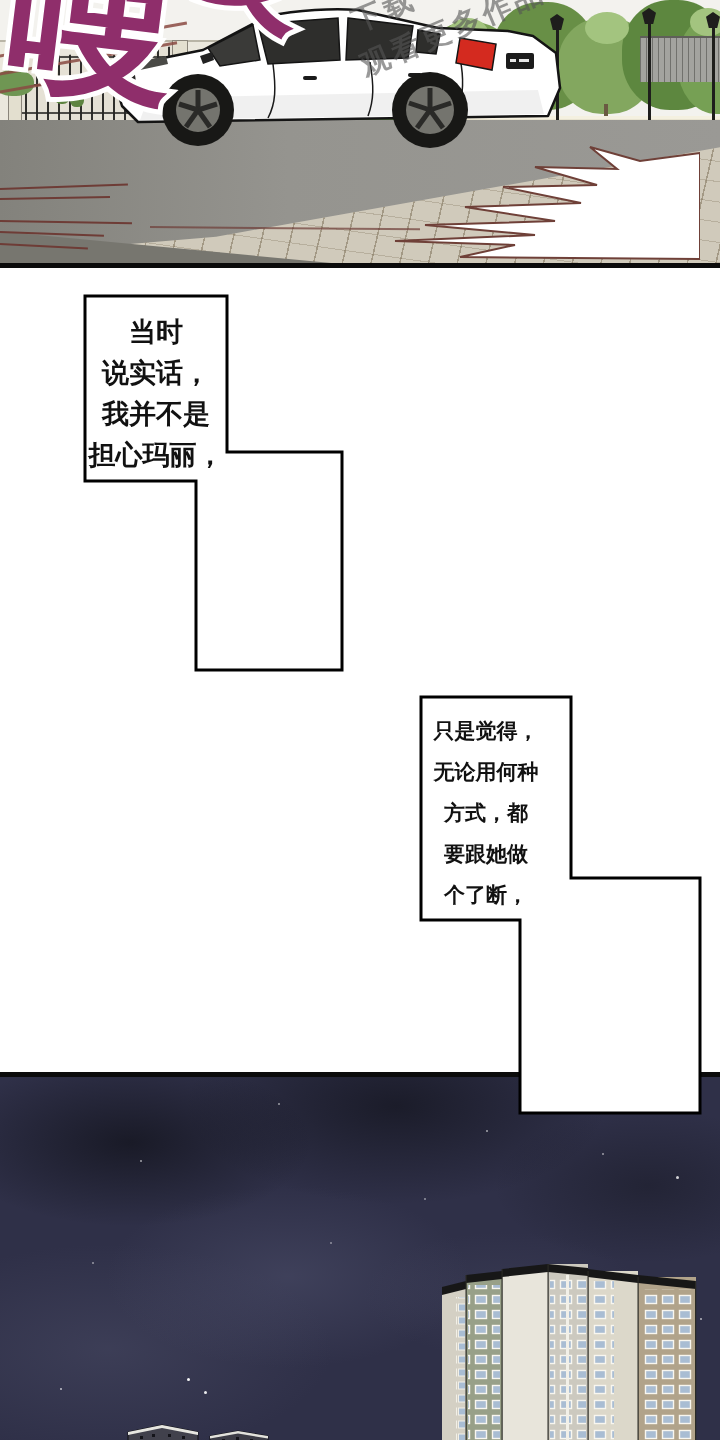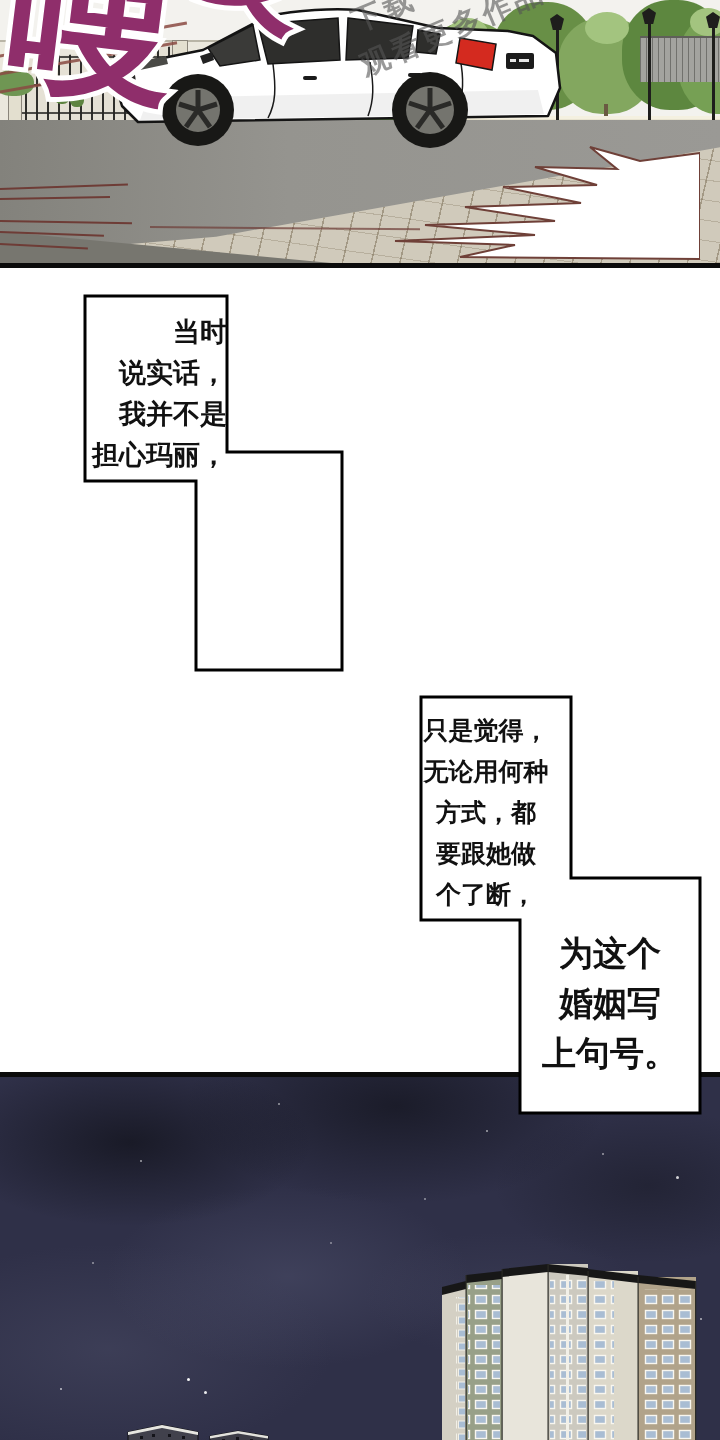--- a/index.html
+++ b/index.html
@@ -55,23 +55,23 @@
        text-shadow:-4px 0 0 #fff,4px 0 0 #fff,0 -4px 0 #fff,0 4px 0 #fff,
                    -3px -3px 0 #fff,3px 3px 0 #fff,-3px 3px 0 #fff,3px -3px 0 #fff;
        line-height:1;white-space:nowrap;}
   .sfx-main{left:10px;top:-62px;font-size:168px;transform:rotate(7deg);}
   .sfx-frag{left:178px;top:-128px;font-size:150px;transform:rotate(26deg);}
 
   
   .speech-svg{position:absolute;left:0;top:0;z-index:20;pointer-events:none;}
   .speech-text{position:absolute;z-index:21;color:#111;font-weight:700;text-align:center;
                white-space:pre-line;}
-  .t1{left:85px;top:312px;width:142px;font-size:27px;line-height:41px;text-align:right;}
+  .t1{left:85px;top:312px;width:142px;font-size:27px;line-height:41px;}
   .t2{left:196px;top:480px;width:146px;font-size:33px;line-height:46px;}
-  .t3{left:421px;top:710px;width:130px;font-size:25px;line-height:41px;}
+  .t3{left:421px;top:710px;width:130px;font-size:21px;line-height:41px;}
   .t4{left:520px;top:928px;width:180px;font-size:34px;line-height:50px;}
 
   
   .panel-night{position:absolute;left:0;top:1072px;width:720px;height:368px;box-sizing:border-box;
     border-top:5px solid #0b0b0b;overflow:hidden;background-color:#2f3048;
     background-image:
       radial-gradient(ellipse 260px 120px at 18% 18%, rgba(18,19,28,.75), transparent 70%),
       radial-gradient(ellipse 300px 140px at 55% 8%, rgba(22,23,34,.8), transparent 70%),
       radial-gradient(ellipse 220px 110px at 90% 30%, rgba(25,26,38,.55), transparent 70%),
       radial-gradient(ellipse 260px 130px at 40% 55%, rgba(92,95,125,.35), transparent 70%),
@@ -201,23 +201,20 @@
   </svg>
   <div class="speech-text t1">当时
 说实话，
 我并不是
 担心玛丽，</div>
   <div class="speech-text t3">只是觉得，
 无论用何种
 方式，都
 要跟她做
 个了断，</div>
-  <div class="speech-text t4">为这个
-婚姻写
-上句号。</div>
 
   <div class="panel-night">
     <div class="star" style="left:60px;top:311px;width:2px;height:2px;opacity:.7;"></div>
     <div class="star" style="left:92px;top:185px;width:2px;height:2px;opacity:.5;"></div>
     <div class="star" style="left:140px;top:83px;width:2px;height:2px;opacity:.6;"></div>
     <div class="star" style="left:187px;top:301px;width:3px;height:3px;opacity:.95;"></div>
     <div class="star" style="left:204px;top:314px;width:3px;height:3px;opacity:.9;"></div>
     <div class="star" style="left:278px;top:26px;width:2px;height:2px;opacity:.55;"></div>
     <div class="star" style="left:330px;top:165px;width:2px;height:2px;opacity:.45;"></div>
     <div class="star" style="left:424px;top:121px;width:2px;height:2px;opacity:.5;"></div>

